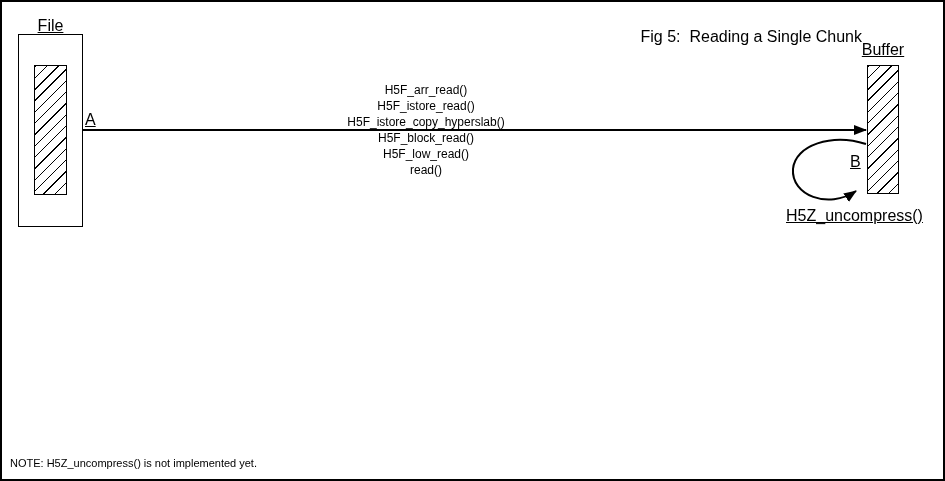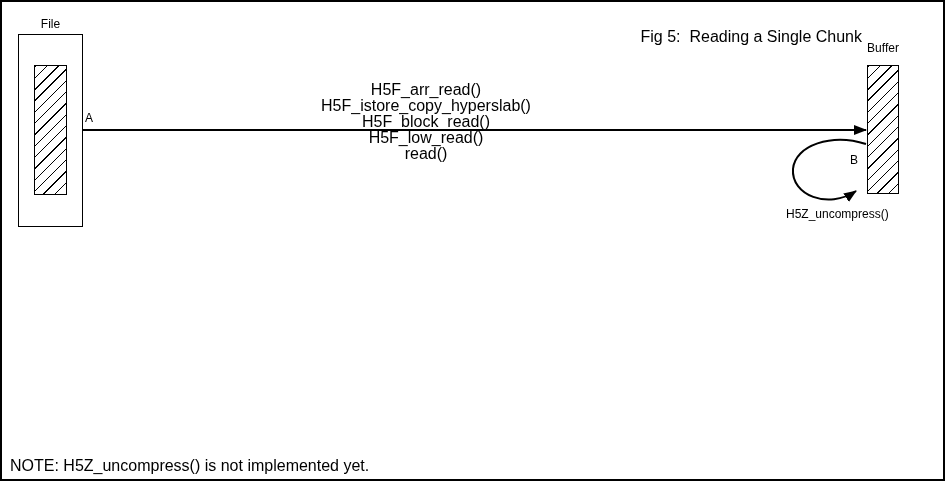--- a/index.html
+++ b/index.html
@@ -51,22 +51,23 @@
     height: 130px;
   }
   .buffer-rect {
     left: 865px;
     top: 63px;
     width: 32px;
     height: 129px;
   }
   .small-label {
     position: absolute;
-    font-size: 12px;
+    font-size: 16px;
     white-space: nowrap;
+    text-decoration: underline;
   }
   .file-label {
     left: 16px;
     top: 15px;
     width: 65px;
     text-align: center;
   }
   .buffer-label {
     left: 846px;
     top: 39px;
@@ -75,28 +76,28 @@
   }
   .a-label { left: 83px;  top: 109px; }
   .b-label { left: 848px; top: 151px; }
   .h5z-label { left: 763px; top: 205px; margin-left: 21px; }
   .call-stack {
     position: absolute;
     top: 80px;
     left: 0;
     width: 848px;
     text-align: center;
-    font-size: 16px;
+    font-size: 12px;
     line-height: 16px;
   }
   .note {
     position: absolute;
     left: 8px;
     top: 455px;
-    font-size: 16px;
+    font-size: 11px;
     white-space: nowrap;
   }
   svg.overlay {
     position: absolute;
     left: 0;
     top: 0;
     width: 945px;
     height: 481px;
     pointer-events: none;
   }
@@ -123,20 +124,21 @@
     </defs>
     <line x1="81" y1="128" x2="864" y2="128" stroke="#000000" stroke-width="2" marker-end="url(#ah)"></line>
     <path d="M 864 142 C 830 131, 793 143, 791 167 C 789 193, 826 208, 854 189" fill="none" stroke="#000000" stroke-width="2" marker-end="url(#ah)"></path>
   </svg>
 
   <div class="small-label a-label">A</div>
   <div class="small-label b-label">B</div>
 
   <div class="call-stack">
     <div>H5F_arr_read()</div>
+    <div>H5F_istore_read()</div>
     <div>H5F_istore_copy_hyperslab()</div>
     <div>H5F_block_read()</div>
     <div>H5F_low_read()</div>
     <div>read()</div>
   </div>
 
   <div class="small-label h5z-label">H5Z_uncompress()</div>
 
   <div class="note">NOTE: H5Z_uncompress() is not implemented yet.</div>
 

